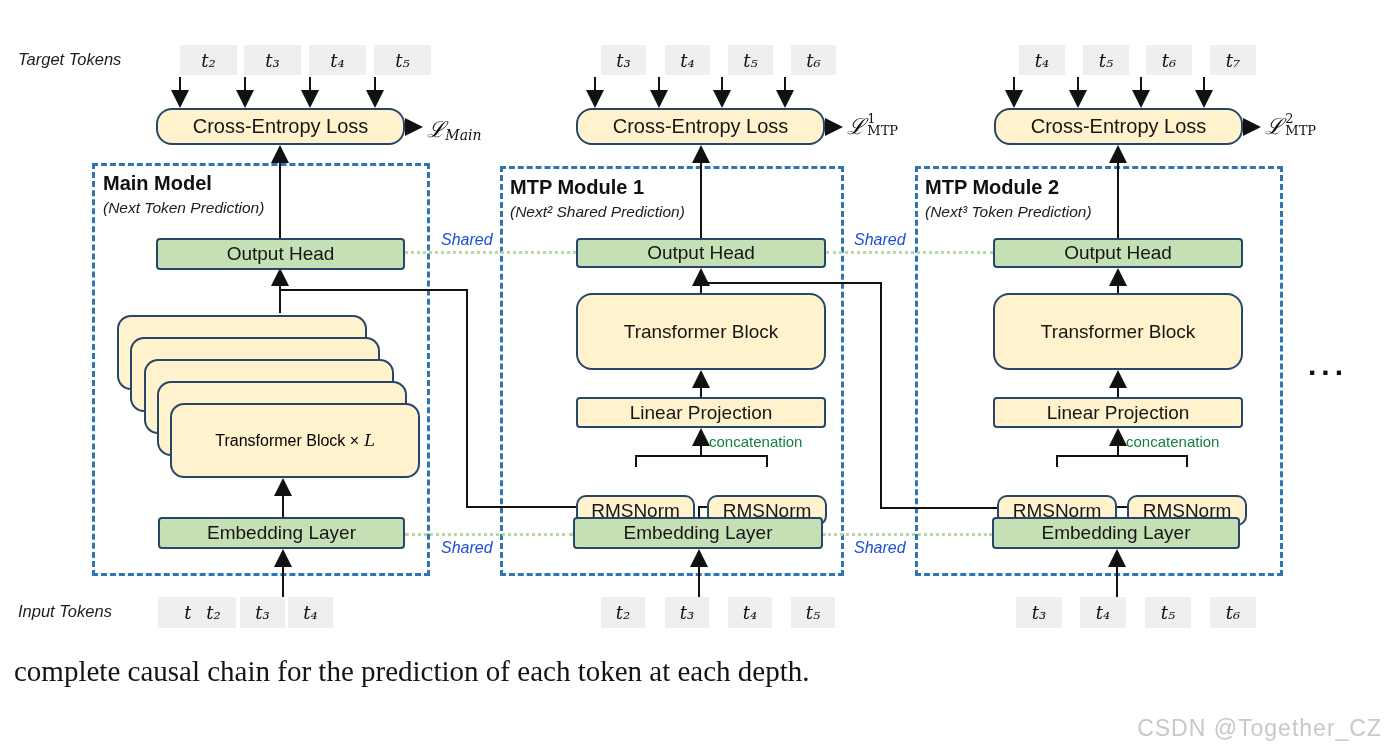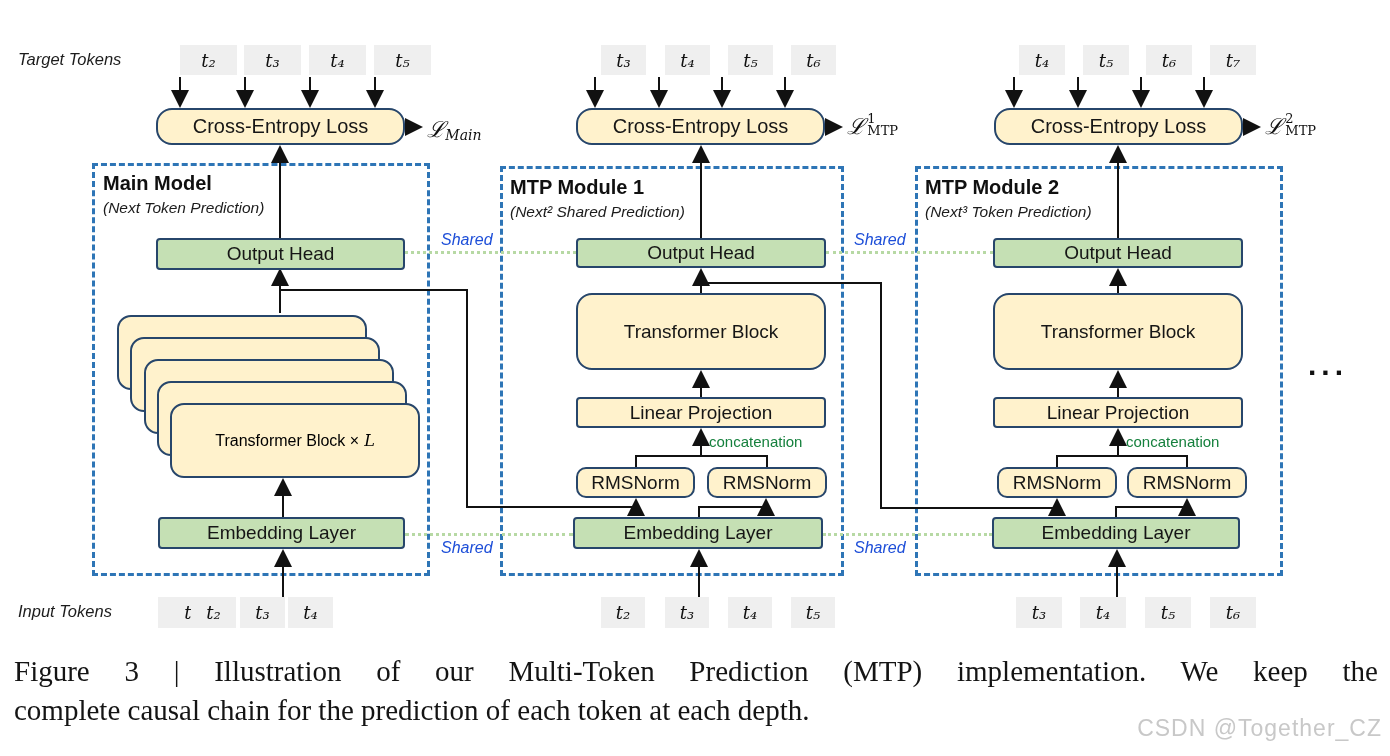--- a/index.html
+++ b/index.html
@@ -6,21 +6,21 @@
   #canvas{position:relative;width:1390px;height:756px;background:#fff;overflow:hidden;
           font-family:"Liberation Sans",sans-serif;}
   .module-border{position:absolute;border:3px dashed #2E75B6;box-sizing:border-box;z-index:0;background:transparent;}
   .shared-line{position:absolute;height:0;border-top:3px dotted #B7D9A4;z-index:0;}
   .connectors{position:absolute;left:0;top:0;z-index:1;}
   .box{position:absolute;display:flex;align-items:center;justify-content:center;box-sizing:border-box;
        border:2px solid #27466B;font-size:19px;color:#161616;z-index:2;text-align:center;line-height:1.05;}
   .yellow{background:#FFF2CC;}
   .green{background:#C5E0B4;}
   .r8{border-radius:4px;}
-  .r10{border-radius:10px;}
+  .r10{border-radius:10px;margin-top:28px;}
   .r16{border-radius:16px;}
   .ce{font-size:20px;border-radius:16px;}
   .stack-card{position:absolute;width:250px;height:75px;background:#FFF2CC;border:2px solid #27466B;
               border-radius:14px;box-sizing:border-box;z-index:2;display:flex;align-items:center;justify-content:center;}
   .stack-label-var{font-family:"DejaVu Serif",serif;font-style:italic;margin-left:5px;}
   .token{position:absolute;background:#EFEFEF;display:flex;align-items:center;justify-content:center;
          font-family:"DejaVu Serif",serif;font-style:italic;font-size:18px;color:#111;z-index:2;margin-left:28px;}
   .side-label{position:absolute;font-style:italic;font-size:16.5px;color:#1c1c1c;z-index:2;}
   .module-title{position:absolute;font-weight:bold;font-size:20px;color:#101010;z-index:2;}
   .module-subtitle{position:absolute;font-style:italic;font-size:15.5px;color:#1c1c1c;z-index:2;}
@@ -203,19 +203,18 @@
   <div class="box green r8" style="left:992px;top:517px;width:248px;height:32px;">Embedding Layer</div>
 
   <div class="token" style="left:988px;top:597px;width:46px;height:31px;">t₃</div>
   <div class="token" style="left:1052px;top:597px;width:46px;height:31px;">t₄</div>
   <div class="token" style="left:1117px;top:597px;width:46px;height:31px;">t₅</div>
   <div class="token" style="left:1182px;top:597px;width:46px;height:31px;">t₆</div>
 
   <div class="ellipsis" style="left:1308px;top:348px;">...</div>
 
   <div class="caption">
-    <div class="caption-l1">Figure 3 | Illustration of our Multi-Token Prediction (MTP) implementation.  We keep the</div>
     <div>complete causal chain for the prediction of each token at each depth.</div>
   </div>
 
   <div class="watermark">CSDN @Together_CZ</div>
 
 </div>
 
 </body></html>

